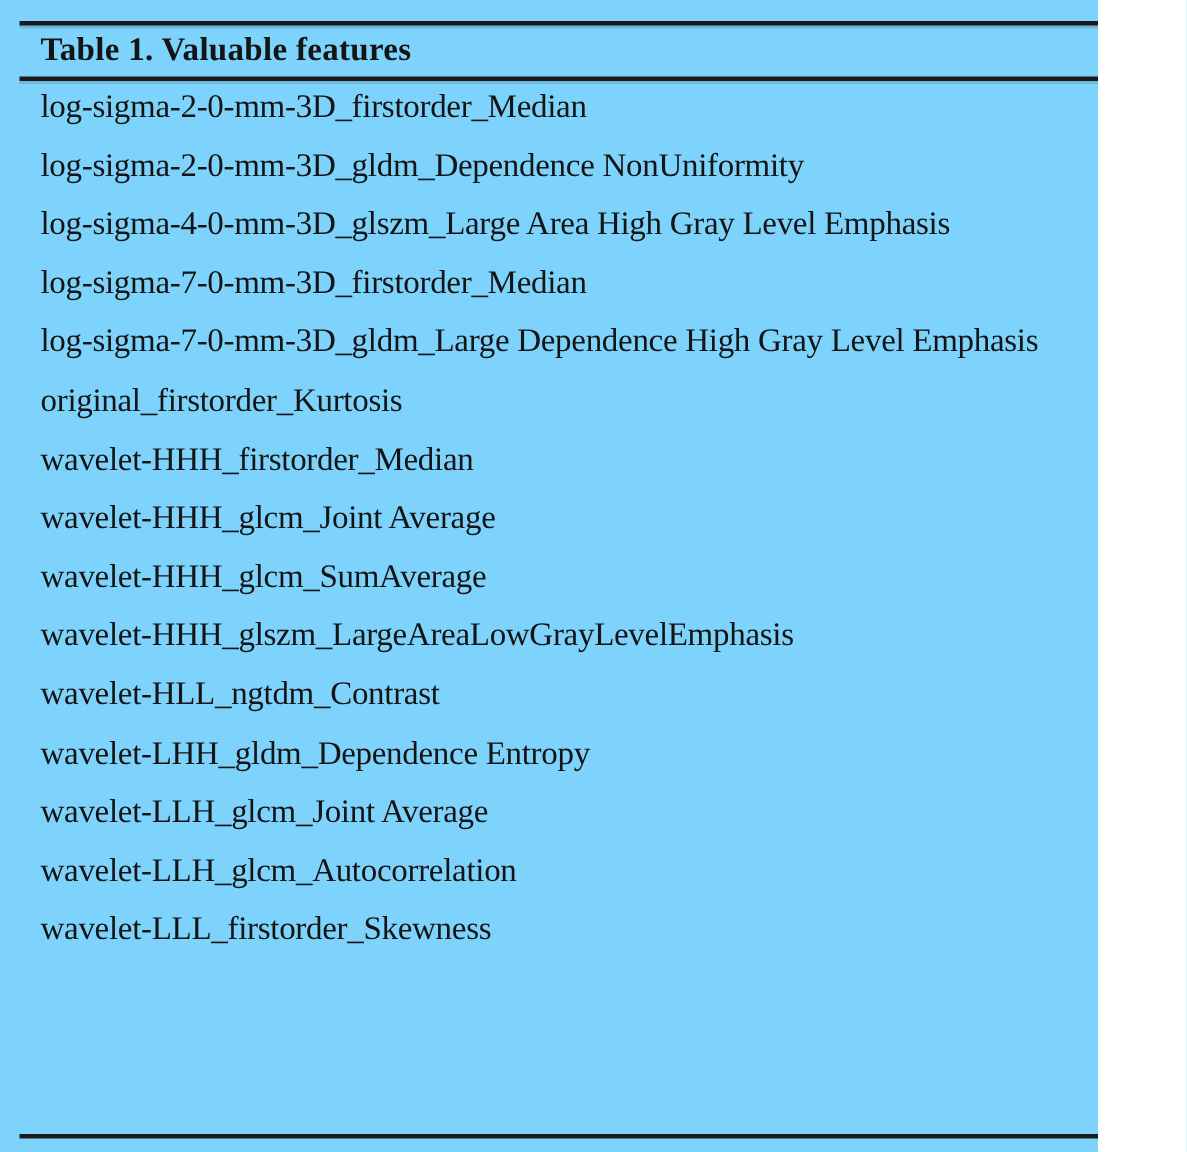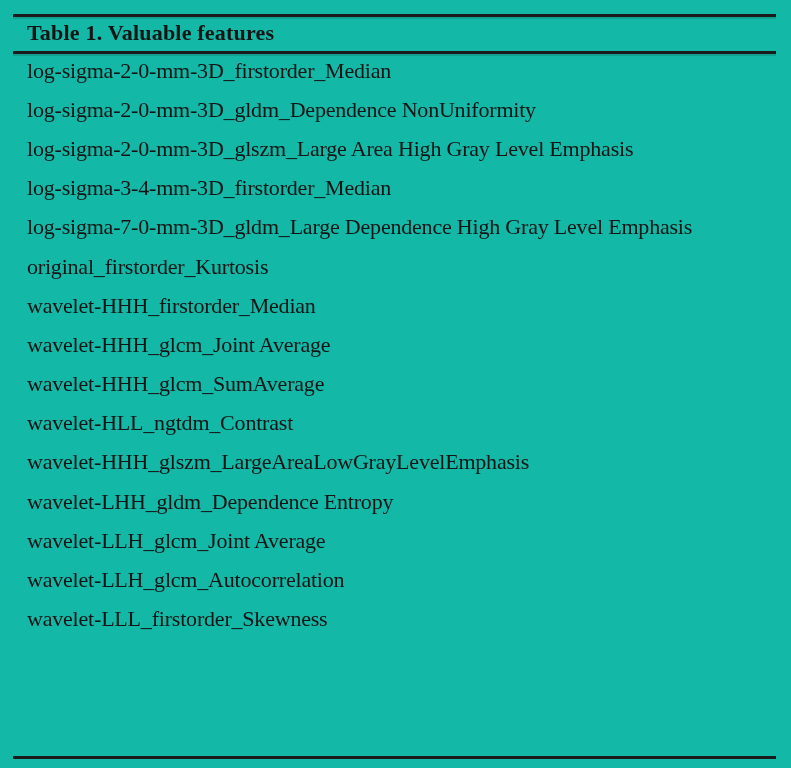--- a/index.html
+++ b/index.html
@@ -2,23 +2,23 @@
 <html><head>
 <meta charset="utf-8">
 <style>
   html, body {
     margin: 0;
     padding: 0;
     background: #ffffff;
   }
   .sheet {
     position: relative;
-    width: 791px;
+    width: 732px;
     height: 768px;
-    background: #14b8a6;
+    background: #7dd3fc;
     font-family: "Liberation Serif", "DejaVu Serif", serif;
     color: #141414;
     overflow: hidden;
   }
   .rule {
     position: absolute;
     left: 13px;
     width: 763px;
     height: 3px;
     background: #1b1b1b;
@@ -61,29 +61,29 @@
 
   <div class="rule rule-top"></div>
 
   <div class="table-title">Table 1. Valuable features</div>
 
   <div class="rule rule-mid"></div>
 
   <div class="rows">
     <div class="row">log-sigma-2-0-mm-3D_firstorder_Median</div>
     <div class="row">log-sigma-2-0-mm-3D_gldm_Dependence NonUniformity</div>
-    <div class="row">log-sigma-2-0-mm-3D_glszm_Large Area High Gray Level Emphasis</div>
-    <div class="row">log-sigma-3-4-mm-3D_firstorder_Median</div>
+    <div class="row">log-sigma-4-0-mm-3D_glszm_Large Area High Gray Level Emphasis</div>
+    <div class="row">log-sigma-7-0-mm-3D_firstorder_Median</div>
     <div class="row">log-sigma-7-0-mm-3D_gldm_Large Dependence High Gray Level Emphasis</div>
     <div class="row">original_firstorder_Kurtosis</div>
     <div class="row">wavelet-HHH_firstorder_Median</div>
     <div class="row">wavelet-HHH_glcm_Joint Average</div>
     <div class="row">wavelet-HHH_glcm_SumAverage</div>
+    <div class="row">wavelet-HHH_glszm_LargeAreaLowGrayLevelEmphasis</div>
     <div class="row">wavelet-HLL_ngtdm_Contrast</div>
-    <div class="row">wavelet-HHH_glszm_LargeAreaLowGrayLevelEmphasis</div>
     <div class="row">wavelet-LHH_gldm_Dependence Entropy</div>
     <div class="row">wavelet-LLH_glcm_Joint Average</div>
     <div class="row">wavelet-LLH_glcm_Autocorrelation</div>
     <div class="row">wavelet-LLL_firstorder_Skewness</div>
   </div>
 
   <div class="rule rule-bottom"></div>
 
 </div>
 

